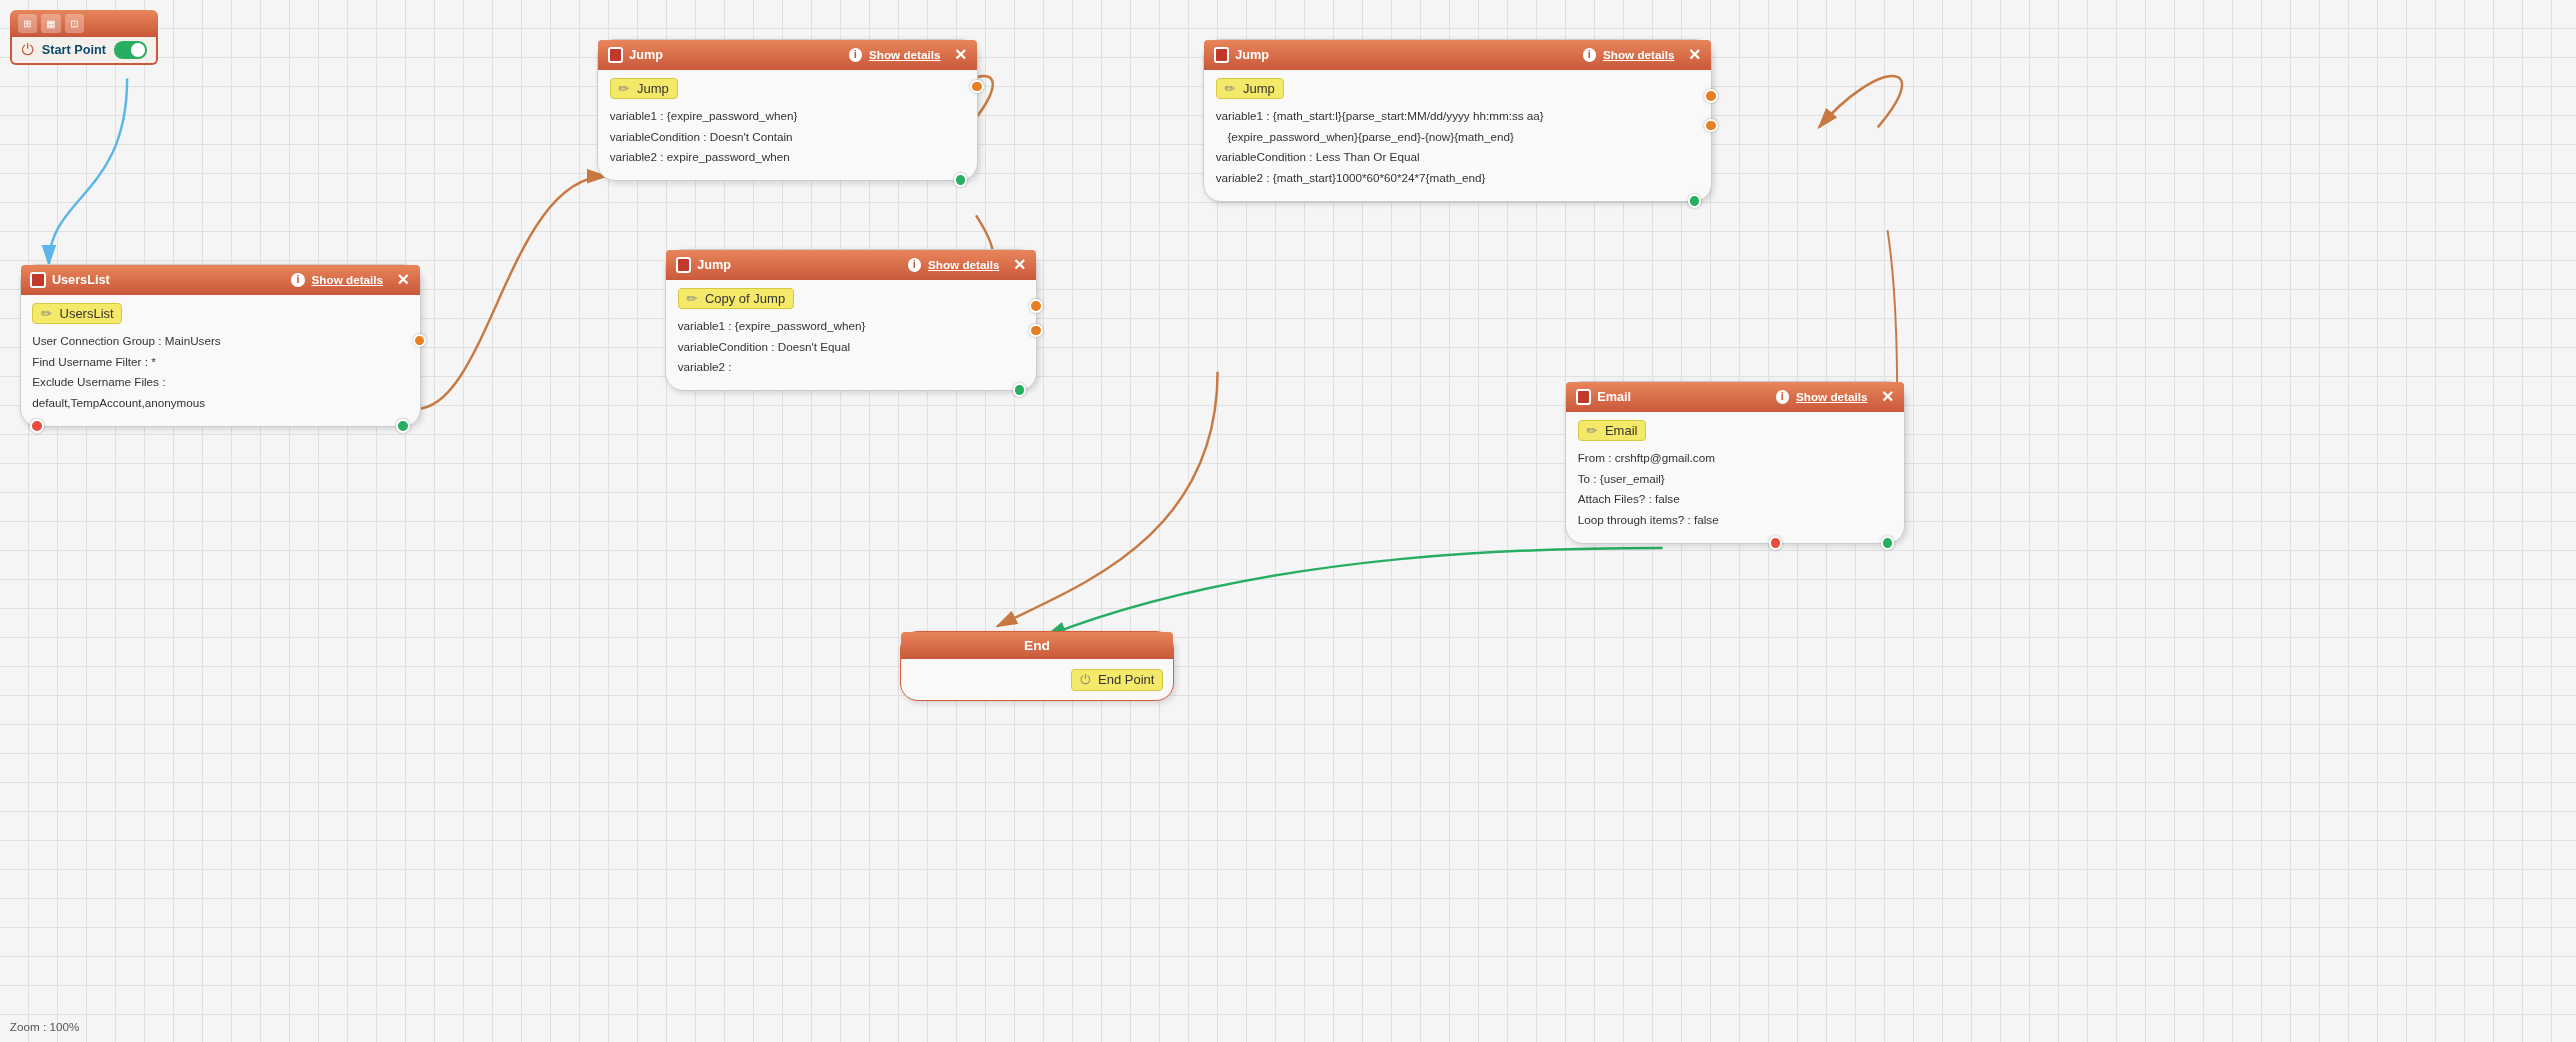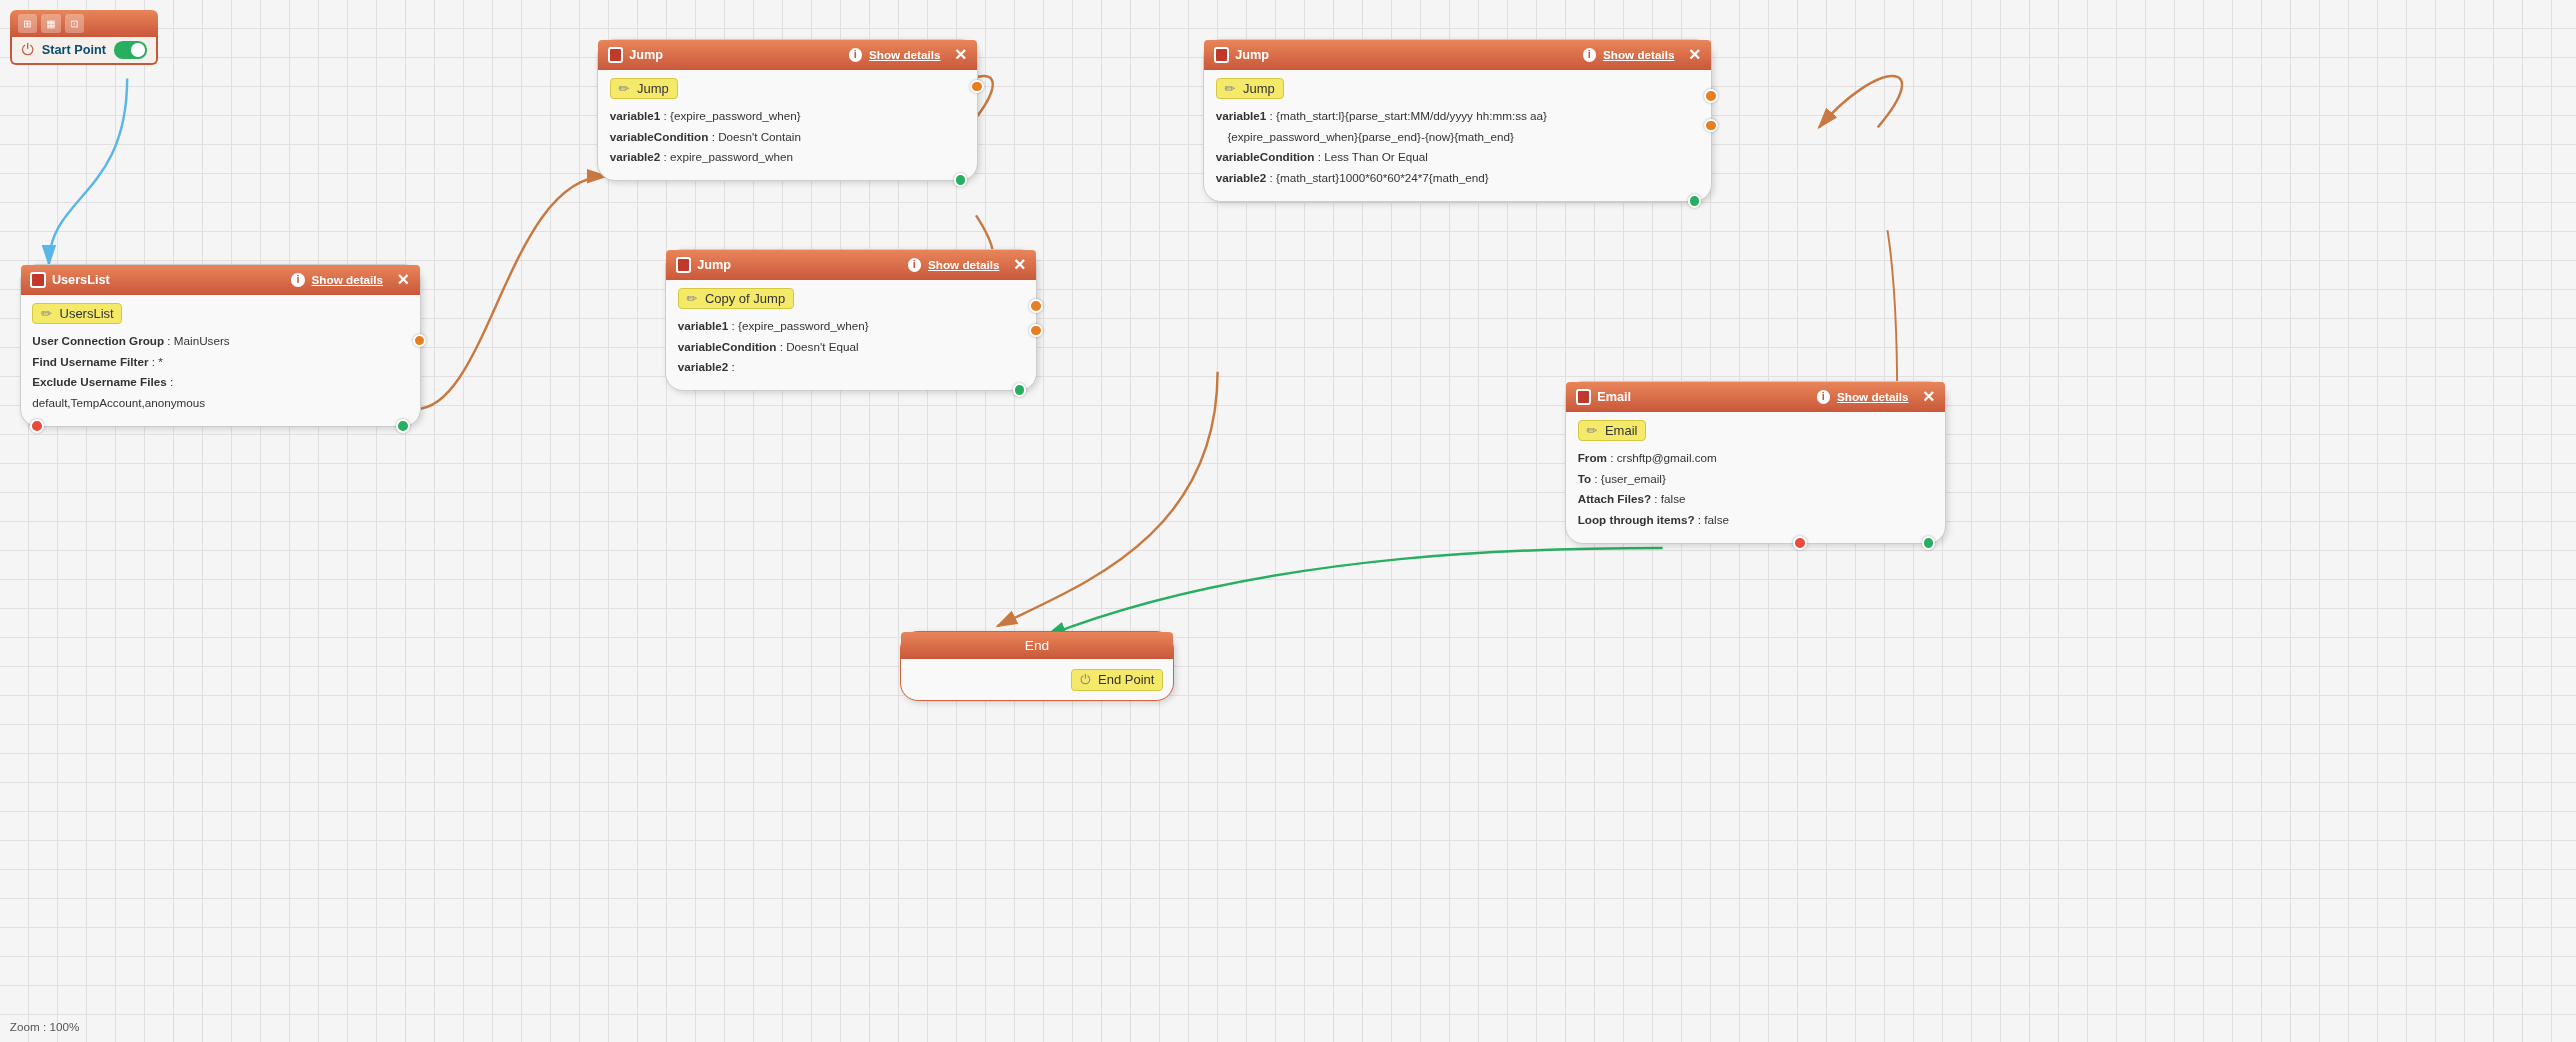--- a/index.html
+++ b/index.html
@@ -107,21 +107,21 @@
       color: #888;
       margin-right: 3.9px;
     }
 
     .node-row {
       margin: 2.9px 0;
       line-height: 1.5;
     }
 
     .node-row strong {
-      font-weight: bold;
+      font-weight: normal;
     }
 
     
     .dot {
       width: 13.7px;
       height: 13.7px;
       border-radius: 50%;
       position: absolute;
       border: 2px solid white;
       box-shadow: 0 0 2.9px rgba(0,0,0,0.3);
@@ -412,21 +412,21 @@
         <strong>variable2</strong> : {math_start}1000*60*60*24*7{math_end}
       </div>
       
       <div class="dot dot-orange" style="top:19.6px; right:-6.8px;"></div>
       <div class="dot dot-orange" style="top:49px; right:-6.8px;"></div>
       
       <div class="dot dot-green" style="bottom:-6.8px; right:9.8px;"></div>
     </div>
   </div>
 
-  <div class="node" style="left: 1565px; top: 381px; width: 381px;">
+  <div class="node" style="left: 1565px; top: 381px; width: 340px;">
     <div class="node-header">
       <div class="header-left">
         <span class="stop-icon"></span>
         <span>Email</span>
       </div>
       <div style="display:flex; align-items:center; gap:5.9px;">
         <span class="show-details">
           <span class="info-icon">i</span>
           <span>Show details</span>
         </span>
@@ -452,21 +452,21 @@
       </div>
       
       <div class="dot dot-red" style="bottom:-6.8px; left: 60%;"></div>
       
       <div class="dot dot-green" style="bottom:-6.8px; right:9.8px;"></div>
     </div>
   </div>
 
   <div class="node" style="left: 900px; top: 631px; width: 215px; border-color: #d4603a;">
     <div class="node-header" style="justify-content: center;">
-      <span style="font-size:13.7px; font-weight:normal;">End</span>
+      <span style="font-size:13.7px; font-weight:bold;">End</span>
     </div>
     <div class="node-body" style="text-align:right; padding: 9.8px;">
       <div class="node-tag" style="margin:0 auto;">
         <span class="pencil-icon">⏻</span>
         <span>End Point</span>
       </div>
     </div>
   </div>
 
   <div class="zoom-indicator">

